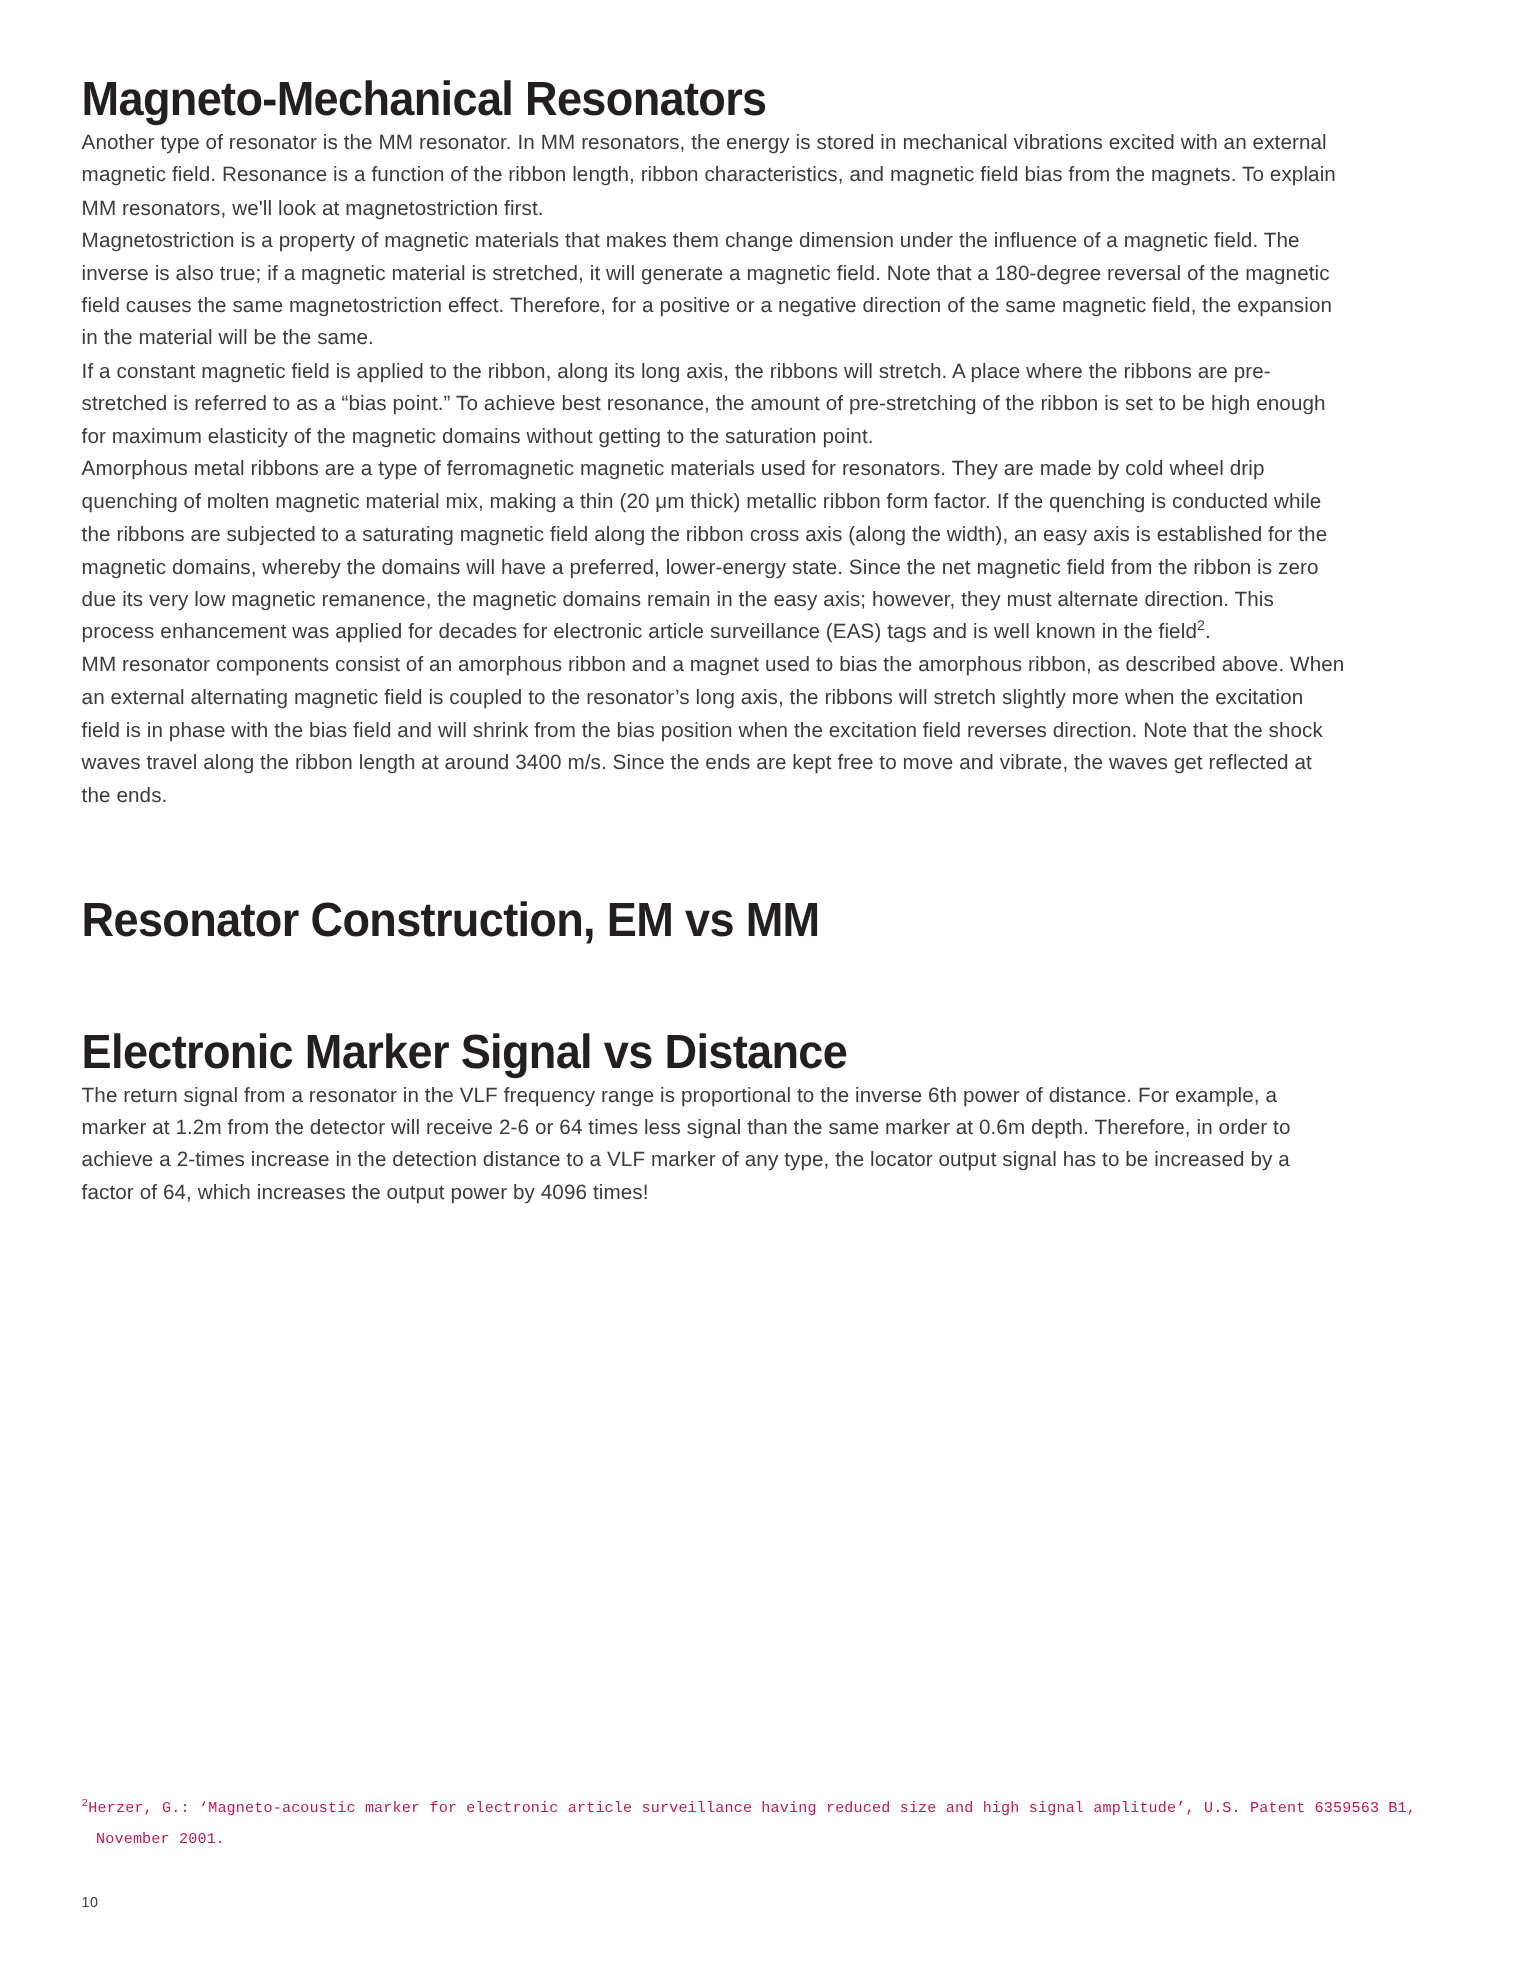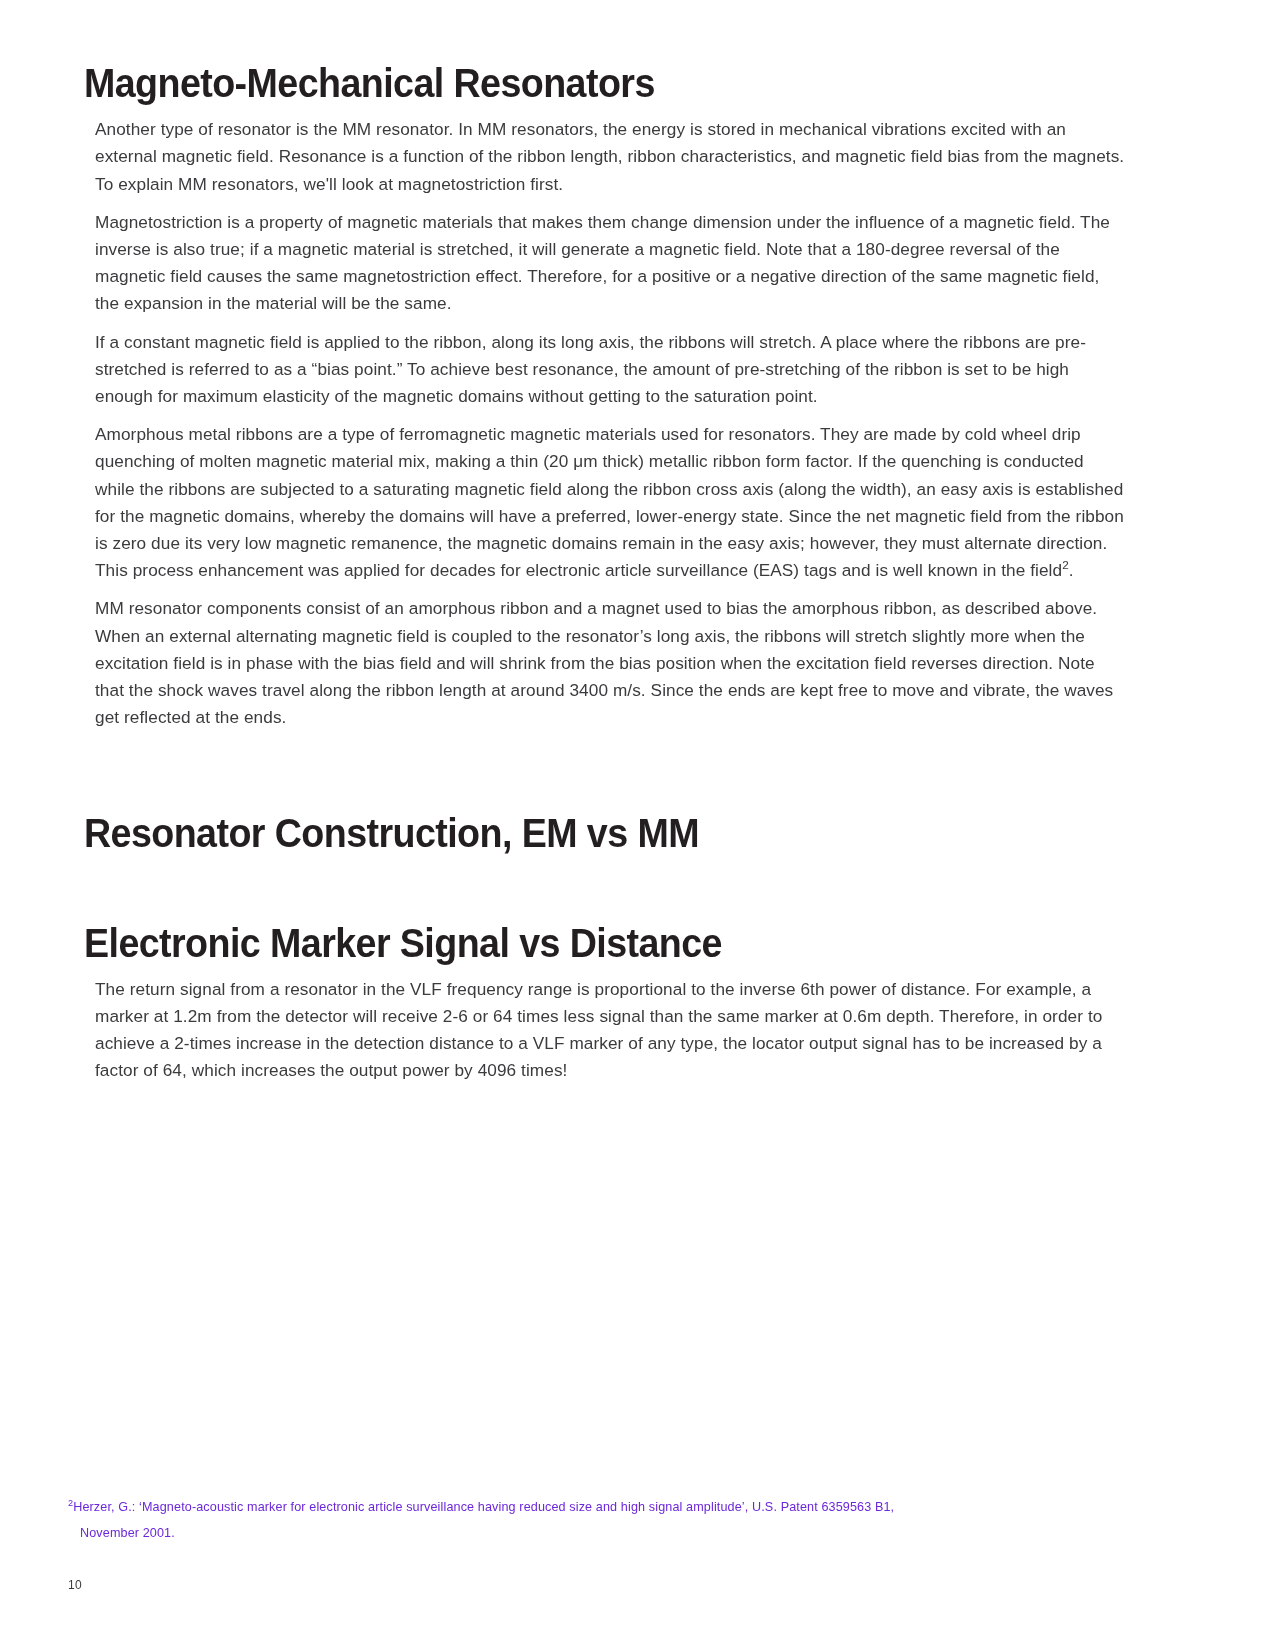--- a/index.html
+++ b/index.html
@@ -12,21 +12,21 @@
     width: 1275px;
     height: 1650px;
     background: #ffffff;
     box-sizing: border-box;
     overflow: hidden;
     font-family: "Liberation Sans", "DejaVu Sans", sans-serif;
     -webkit-font-smoothing: antialiased;
   }
   .content {
     position: absolute;
-    left: 84px;
+    left: 68px;
     top: 0;
     width: 1053px;
   }
 
   
   h1.doc-h1 {
     font-family: "Liberation Sans Narrow", "Liberation Sans", sans-serif;
     font-weight: 700;
     font-size: 40px;
     line-height: 1.08;
@@ -40,45 +40,45 @@
   .h1-second  { padding-top: 70px; }
   .h1-third   { padding-top: 66px; }
 
   
   p.body {
     font-family: "Liberation Sans", "DejaVu Sans", sans-serif;
     font-weight: 400;
     font-size: 17.2px;
     line-height: 27.2px;
     color: #3b3b3d;
-    margin: 11px;
+    margin: 0;
     letter-spacing: 0.005em;
     text-align: left;
   }
   .gap-after-h1 { margin-top: 28px; }
   .para-gap     { margin-top: 25px; }
 
   sup.fnref {
     font-size: 0.68em;
     vertical-align: super;
     line-height: 0;
   }
 
   
   .footnote-block {
     position: absolute;
     left: 68px;
     top: 1494px;
     width: 1053px;
   }
   .footnote-line {
-    font-family: Liberation Sans, sans-serif;
+    font-family: Liberation Mono, monospace;
     font-size: 12.6px;
     line-height: 26px;
-    color: #6d28d9;
+    color: #be185d;
     letter-spacing: 0.01em;
     white-space: nowrap;
   }
   .footnote-line.indent { padding-left: 12px; }
   .footnote-line sup {
     font-size: 0.72em;
     vertical-align: super;
     line-height: 0;
   }
 

